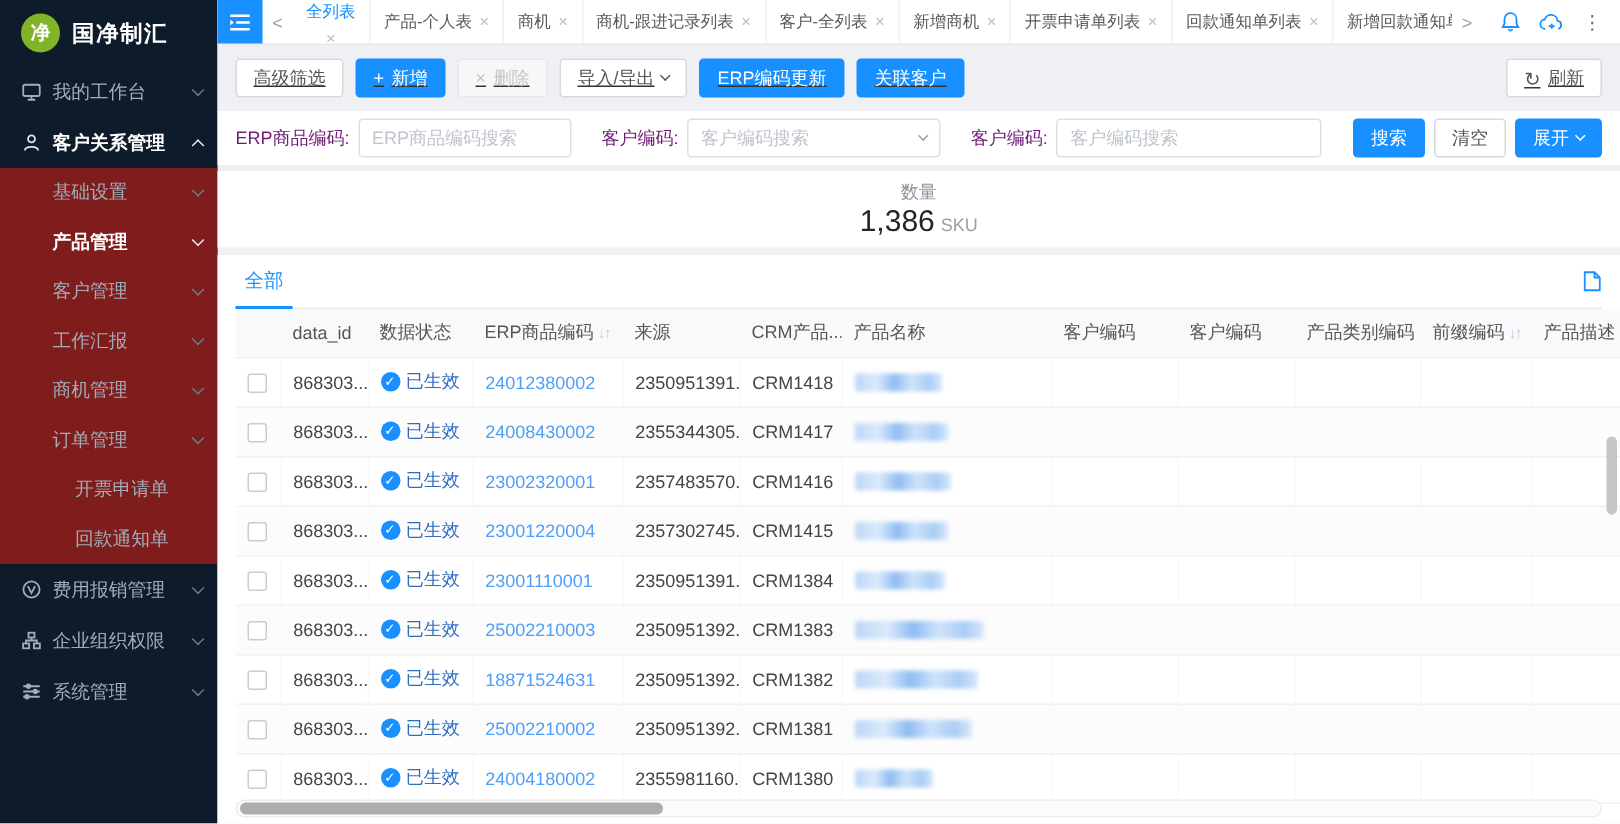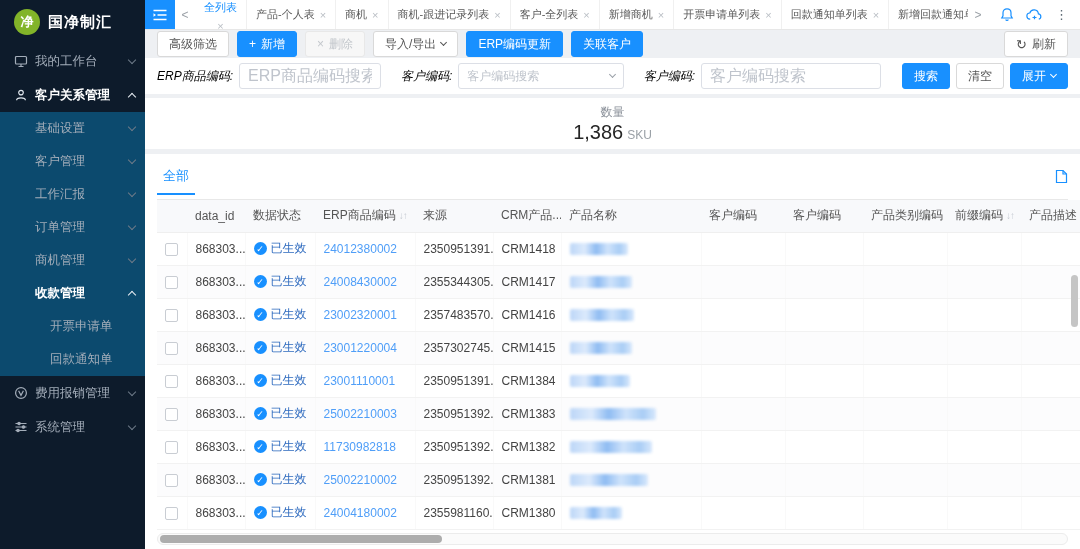--- a/index.html
+++ b/index.html
@@ -8,21 +8,21 @@
   .app { display:flex; width:1080px; height:549px; }
 
   
   .sidebar { width:145px; min-width:145px; background:#0d1b2b; color:#a3adb9; overflow:hidden; }
   .logo-row { display:flex; align-items:center; gap:8px; height:44px; padding-left:14px; }
   .logo-badge { width:26px; height:26px; border-radius:50%; background:#82b429; color:#fff; font-weight:bold; font-size:13px; display:flex; align-items:center; justify-content:center; }
   .logo-text { color:#fff; font-size:15px; font-weight:bold; letter-spacing:1px; }
   .mi { display:flex; align-items:center; height:34px; padding:0 10px 0 14px; cursor:pointer; gap:7px; }
   .mi svg { flex:0 0 14px; }
   .mi .lbl { flex:1; white-space:nowrap; font-size:12.5px; }
-  .sub { background:#0c4a6e; }
+  .sub { background:#7f1d1d; }
   .sub .mi { height:33px; padding-left:35px; }
   .sub .mi.deep { padding-left:50px; }
   .mi.active .lbl { color:#fff; font-weight:bold; }
   .mi.active { color:#dfe5ec; }
   .chev { width:6px; height:6px; border-right:1.4px solid #6d7a88; border-bottom:1.4px solid #6d7a88; transform:rotate(45deg); margin-top:-3px; }
   .chev.up { transform:rotate(-135deg); margin-top:3px; }
   .mi.active .chev { border-color:#e8edf3; }
 
   
   .main { flex:1; display:flex; flex-direction:column; min-width:0; }
@@ -32,46 +32,46 @@
   .ham { width:30px; background:#1890ff; display:flex; align-items:center; justify-content:center; cursor:pointer; }
   .tab-scroll { width:20px; display:flex; align-items:center; justify-content:center; color:#9aa0a6; font-size:12px; cursor:pointer; }
   .tabs { display:flex; overflow:hidden; flex:1; }
   .tab { display:flex; align-items:center; gap:5px; padding:0 9px; border-right:1px solid #f0f0f0; color:#595959; font-size:11px; white-space:nowrap; cursor:pointer; }
   .tab .x { color:#b9bec4; font-size:11px; }
   .tab.active { color:#1890ff;flex-direction:column; }
   .tab-icons { display:flex; align-items:center; gap:12px; padding:0 12px; }
   .tab-icons .dots { color:#5f6b76; font-size:13px; cursor:pointer; }
 
   
-  .toolbar { height:28px; display:flex; align-items:center; gap:8px; padding:0 12px; background:#eef0f3; }
+  .toolbar { height:44px; display:flex; align-items:center; gap:8px; padding:0 12px; background:#eef0f3;text-decoration:underline; }
   .btn { height:26px; padding:0 11px; border-radius:3px; border:1px solid #d9d9d9; background:#fff; color:#555; font-size:12px; display:inline-flex; align-items:center; gap:5px; cursor:pointer; white-space:nowrap; }
   .btn.primary { background:#1890ff; border-color:#1890ff; color:#fff; }
   .btn.danger { background:#f25a50; border-color:#f25a50; color:#fff; }
   .btn.disabled { background:#f7f7f7; border-color:#e8e8e8; color:#c3c7cc; cursor:not-allowed; }
   .btn .bchev { width:5px; height:5px; border-right:1.3px solid currentColor; border-bottom:1.3px solid currentColor; transform:rotate(45deg); margin-top:-3px; }
   .toolbar .spacer { flex:1; }
   .ric { font-size:13px; line-height:1; }
 
   
   .filterbar { height:36px; background:#fff; display:flex; align-items:center; gap:6px; padding:0 12px; }
-  .flabel { color:#000000; white-space:nowrap;font-style:italic; }
-  .fin { height:26px; border:1px solid #dcdfe6; border-radius:3px; padding:0 8px; font-size:16px; color:#333; font-family:inherit; outline:none; }
+  .flabel { color:#701a75; white-space:nowrap; }
+  .fin { height:26px; border:1px solid #dcdfe6; border-radius:3px; padding:0 8px; font-size:12px; color:#333; font-family:inherit; outline:none; }
   .fin::placeholder { color:#bfc4cc; }
   .fsel { height:26px; border:1px solid #dcdfe6; border-radius:3px; padding:0 8px; display:flex; align-items:center; justify-content:space-between; color:#bfc4cc; cursor:pointer; }
   .fsel .bchev { width:5px; height:5px; border-right:1.3px solid #9aa0a8; border-bottom:1.3px solid #9aa0a8; transform:rotate(45deg); margin-top:-3px; }
 
   
   .stats { height:51px; margin-top:4px; background:#fff; display:flex; flex-direction:column; align-items:center; justify-content:center; }
   .stats .slabel { color:#8a9099; font-size:12px; }
   .stats .sval { color:#262626; font-size:20px; margin-top:1px; }
   .stats .sunit { color:#9aa0a6; font-size:12px; margin-left:4px; }
 
   
   .tablecard { flex:1; margin-top:5px; background:#fff; padding:0 12px; position:relative; overflow:hidden; }
-  .ttabs { height:46px; display:flex; align-items:center; border-bottom:1px solid #e8e8e8; position:relative; }
+  .ttabs { height:36px; display:flex; align-items:center; border-bottom:1px solid #e8e8e8; position:relative; }
   .ttab { color:#1890ff; font-size:13px; padding:0 6px; height:36px; display:flex; align-items:center; border-bottom:2.5px solid #1890ff; cursor:pointer; }
   .ttabs .ticon { margin-left:auto; cursor:pointer; display:flex; }
   table { border-collapse:collapse; table-layout:fixed; width:924px; }
   th { background:#f8f9fb; color:#555; font-weight:normal; font-size:12px; height:32px; text-align:left; padding:0 8px; white-space:nowrap; overflow:hidden; border-bottom:1px solid #efefef; }
   td { height:33px; padding:0 8px; font-size:12px; color:#444; border-bottom:1px solid #f2f2f2; border-right:1px solid #f9f9f9; white-space:nowrap; overflow:hidden; }
   tr:nth-child(even) td { background:#fcfcfd; }
   .sortic { color:#c6cbd2; font-size:10px; letter-spacing:-1px; margin-left:3px; }
   .cb { display:inline-block; width:13px; height:13px; border:1px solid #c9cdd3; border-radius:2px; background:#fff; vertical-align:middle; cursor:pointer; }
   .badge { display:inline-flex; align-items:center; gap:4px; color:#2f6bbf; }
   .badge .ckc { width:13px; height:13px; border-radius:50%; background:#1890ff; color:#fff; font-size:9px; display:inline-flex; align-items:center; justify-content:center; }
@@ -112,54 +112,64 @@
         </svg>
       <span class="lbl">客户关系管理</span>
       <i class="chev up"></i>
     </div>
 
     <div class="sub">
       <div class="mi">
         <span class="lbl">基础设置</span>
         <i class="chev"></i>
       </div>
+      <div class="mi active">
+        <span class="lbl">产品管理</span>
+        <i class="chev"></i>
+      </div>
       <div class="mi">
         <span class="lbl">客户管理</span>
         <i class="chev"></i>
       </div>
       <div class="mi">
         <span class="lbl">工作汇报</span>
         <i class="chev"></i>
       </div>
       <div class="mi">
+        <span class="lbl">商机管理</span>
+        <i class="chev"></i>
+      </div>
+      <div class="mi">
         <span class="lbl">订单管理</span>
         <i class="chev"></i>
-      </div>
-      <div class="mi">
-        <span class="lbl">商机管理</span>
-        <i class="chev"></i>
-      </div>
-      <div class="mi active">
-        <span class="lbl">收款管理</span>
-        <i class="chev up"></i>
       </div>
       <div class="mi deep">
         <span class="lbl">开票申请单</span>
       </div>
       <div class="mi deep">
         <span class="lbl">回款通知单</span>
       </div>
     </div>
 
     <div class="mi">
       <svg width="14" height="14" viewBox="0 0 14 14" fill="none" stroke="currentColor" stroke-width="1.2">
           <circle cx="7" cy="7" r="5.4"></circle>
           <path d="M4.6 4.8L7 9.4l2.4-4.6"></path>
         </svg>
       <span class="lbl">费用报销管理</span>
+      <i class="chev"></i>
+    </div>
+    <div class="mi">
+      <svg width="14" height="14" viewBox="0 0 14 14" fill="none" stroke="currentColor" stroke-width="1.2">
+          <rect x="5" y="1.8" width="4" height="3.2"></rect>
+          <rect x="1.4" y="9" width="4" height="3.2"></rect>
+          <rect x="8.6" y="9" width="4" height="3.2"></rect>
+          <path d="M7 5v2M3.4 9V7h7.2v2"></path>
+        </svg>
+      <span class="lbl">企业组织权限</span>
       <i class="chev"></i>
     </div>
     <div class="mi">
       <svg width="14" height="14" viewBox="0 0 14 14" fill="none" stroke="currentColor" stroke-width="1.2">
           <path d="M1.5 3.5h11M1.5 7h11M1.5 10.5h11"></path>
           <circle cx="5" cy="3.5" r="1.2" fill="currentColor"></circle>
           <circle cx="9.5" cy="7" r="1.2" fill="currentColor"></circle>
           <circle cx="4" cy="10.5" r="1.2" fill="currentColor"></circle>
         </svg>
       <span class="lbl">系统管理</span>
@@ -432,21 +442,21 @@
               <td></td>
               <td></td>
           </tr>
           <tr>
             <td><span class="cb"></span></td>
             <td>868303...</td>
             <td><span class="badge">
                   <span class="ckc">✓</span>
                   <span>已生效</span>
                 </span></td>
-            <td><a class="lnk">11730982818</a></td>
+            <td><a class="lnk">18871524631</a></td>
             <td>2350951392...</td>
             <td>CRM1382</td>
             <td><span class="redact" style="width:82px"></span></td>
             <td></td>
               <td></td>
               <td></td>
               <td></td>
               <td></td>
           </tr>
           <tr>

